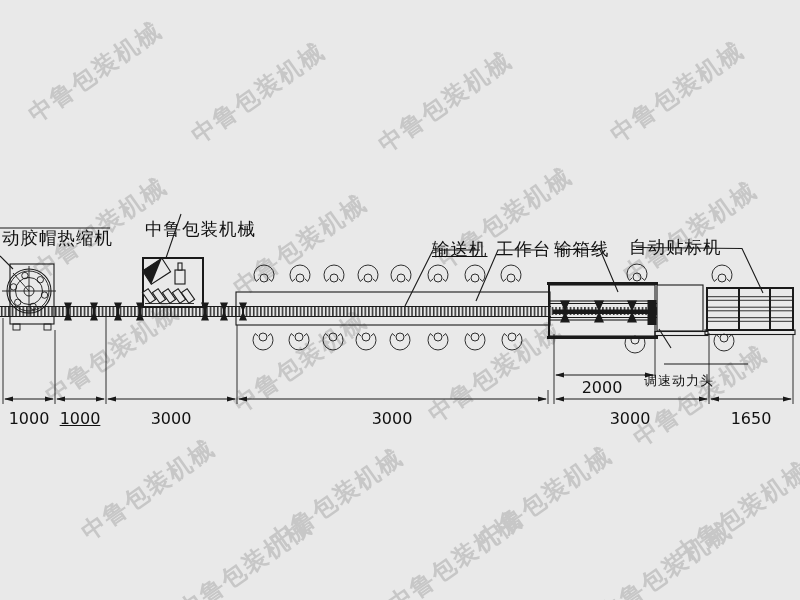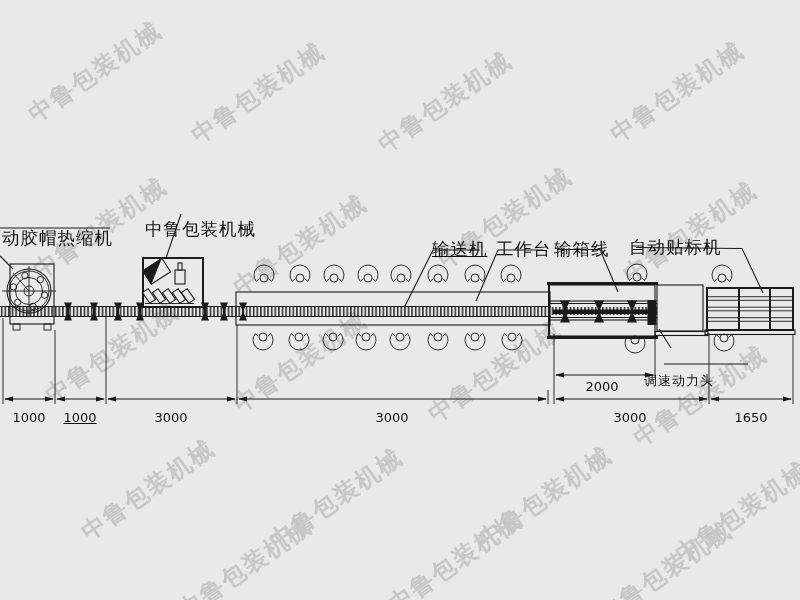--- a/index.html
+++ b/index.html
@@ -38,21 +38,21 @@
     color:#111;
     font-size:17.5px;
     letter-spacing:1px;
     white-space:nowrap;
     line-height:1;
   }
   .dim{
     position:absolute;
     color:#111;
     font-family:"DejaVu Sans","Liberation Sans",sans-serif;
-    font-size:13px;
+    font-size:16px;
     line-height:1;
     transform:translateX(-50%);
     white-space:nowrap;
   }
 </style>
 </head>
 <body>
 
 <div class="stage">
 

